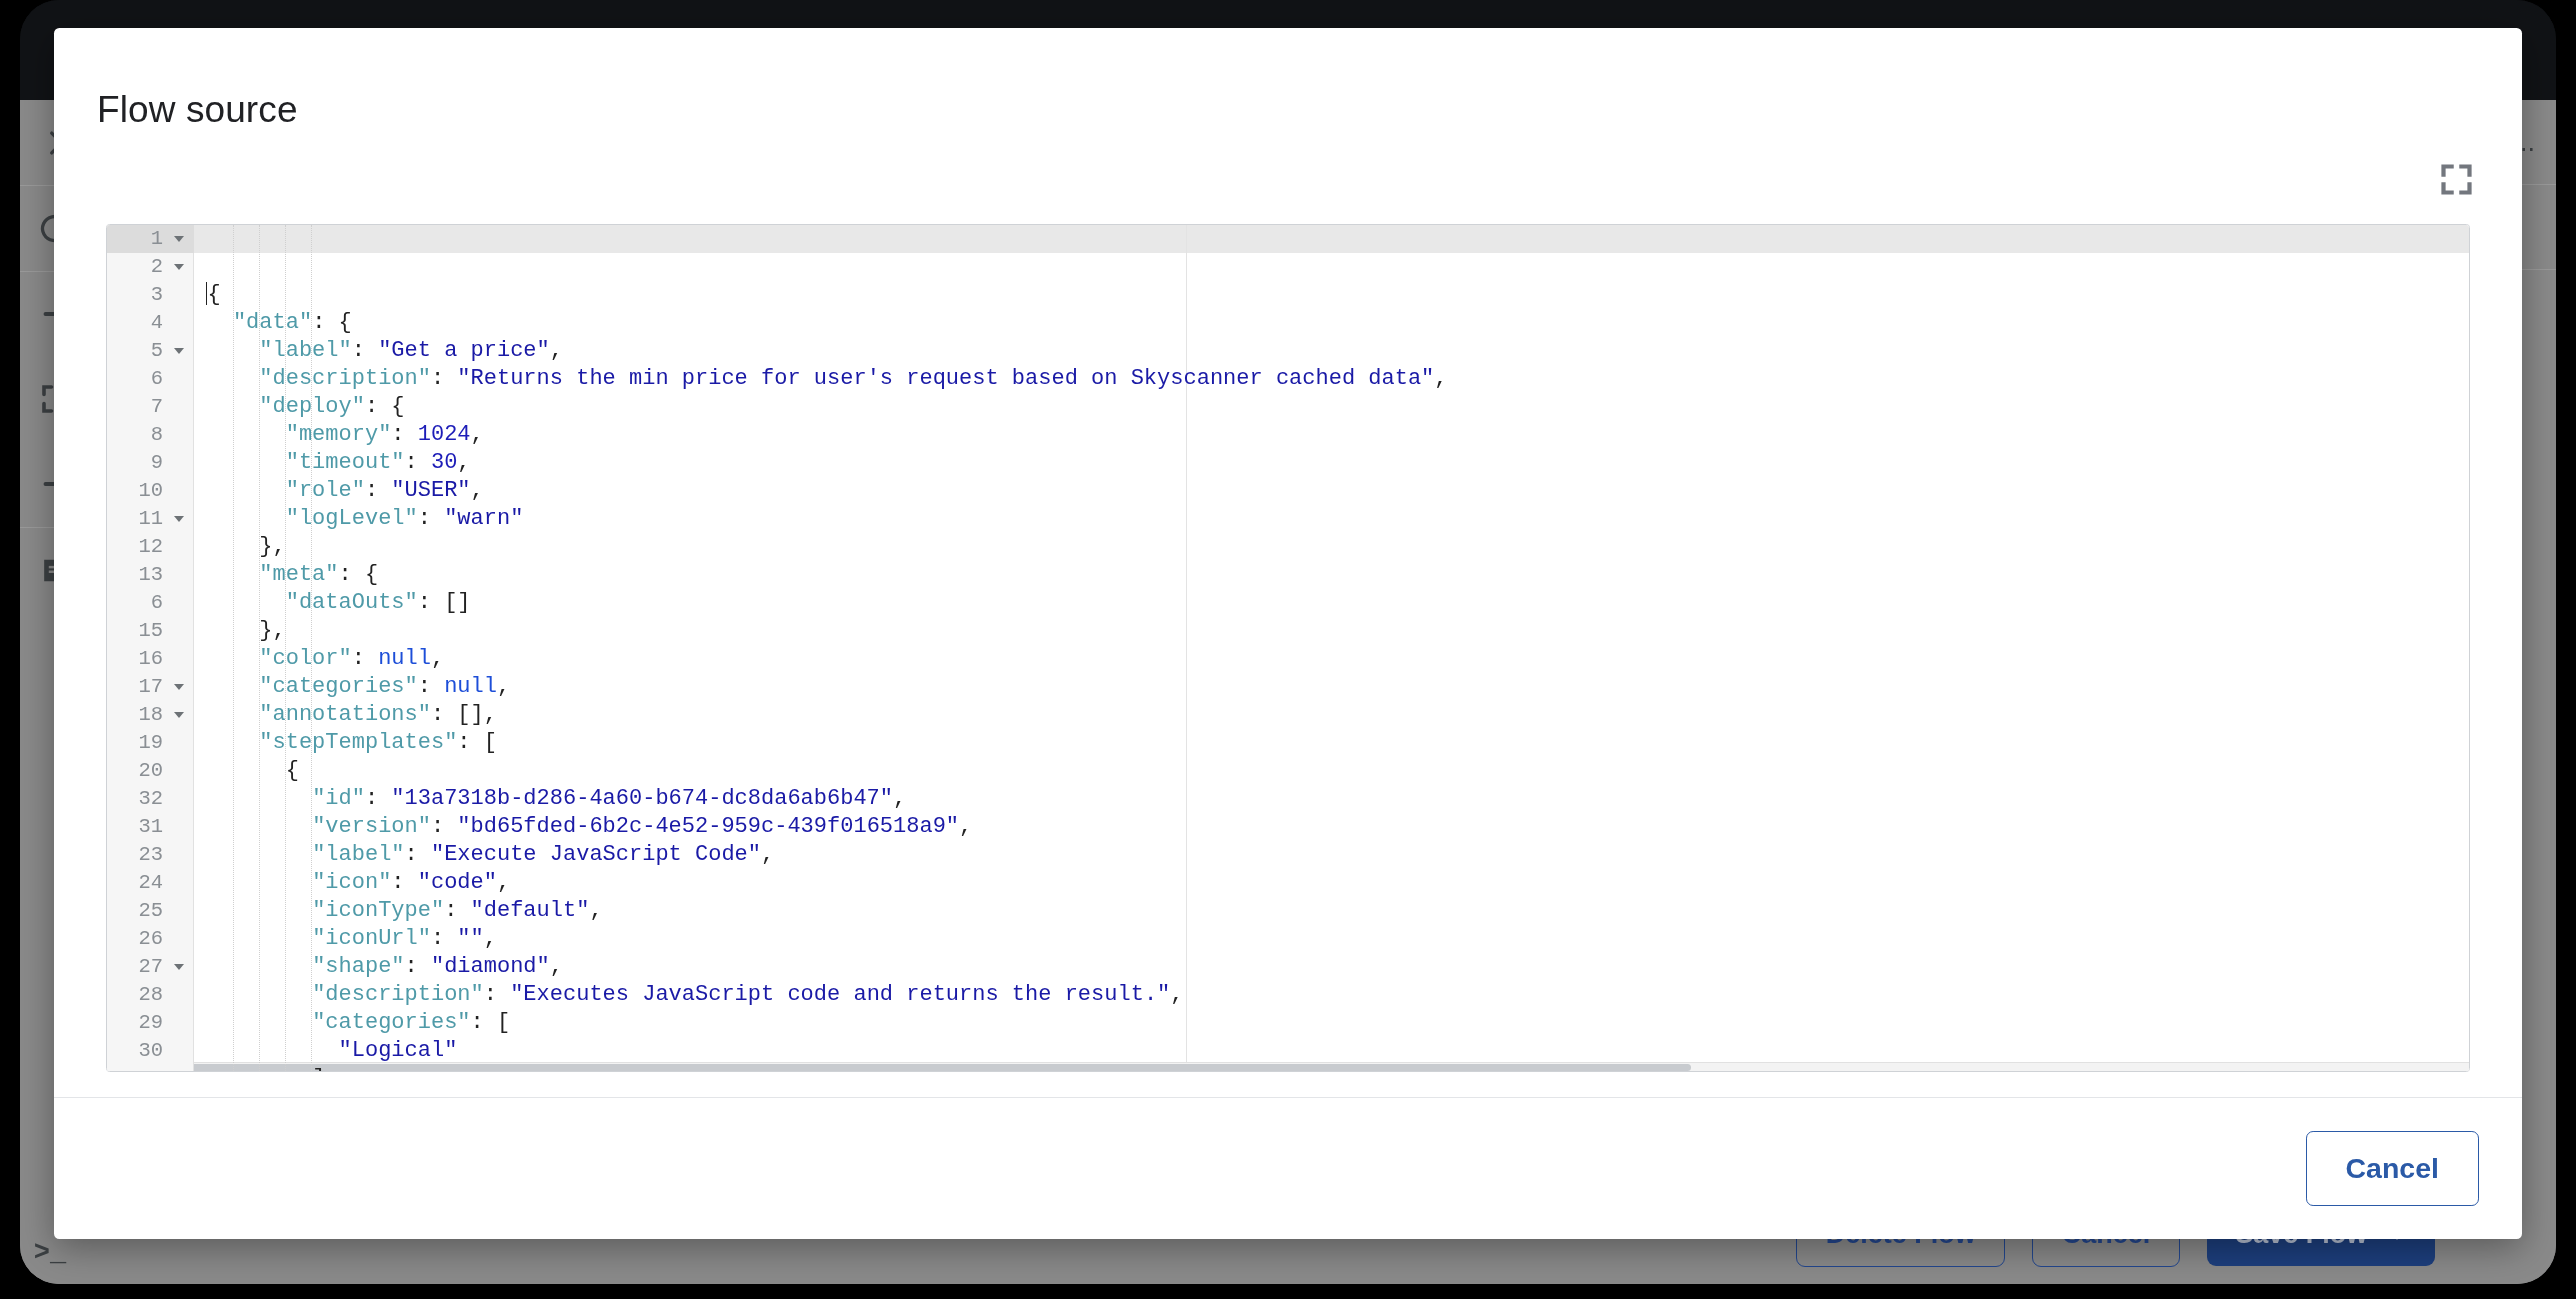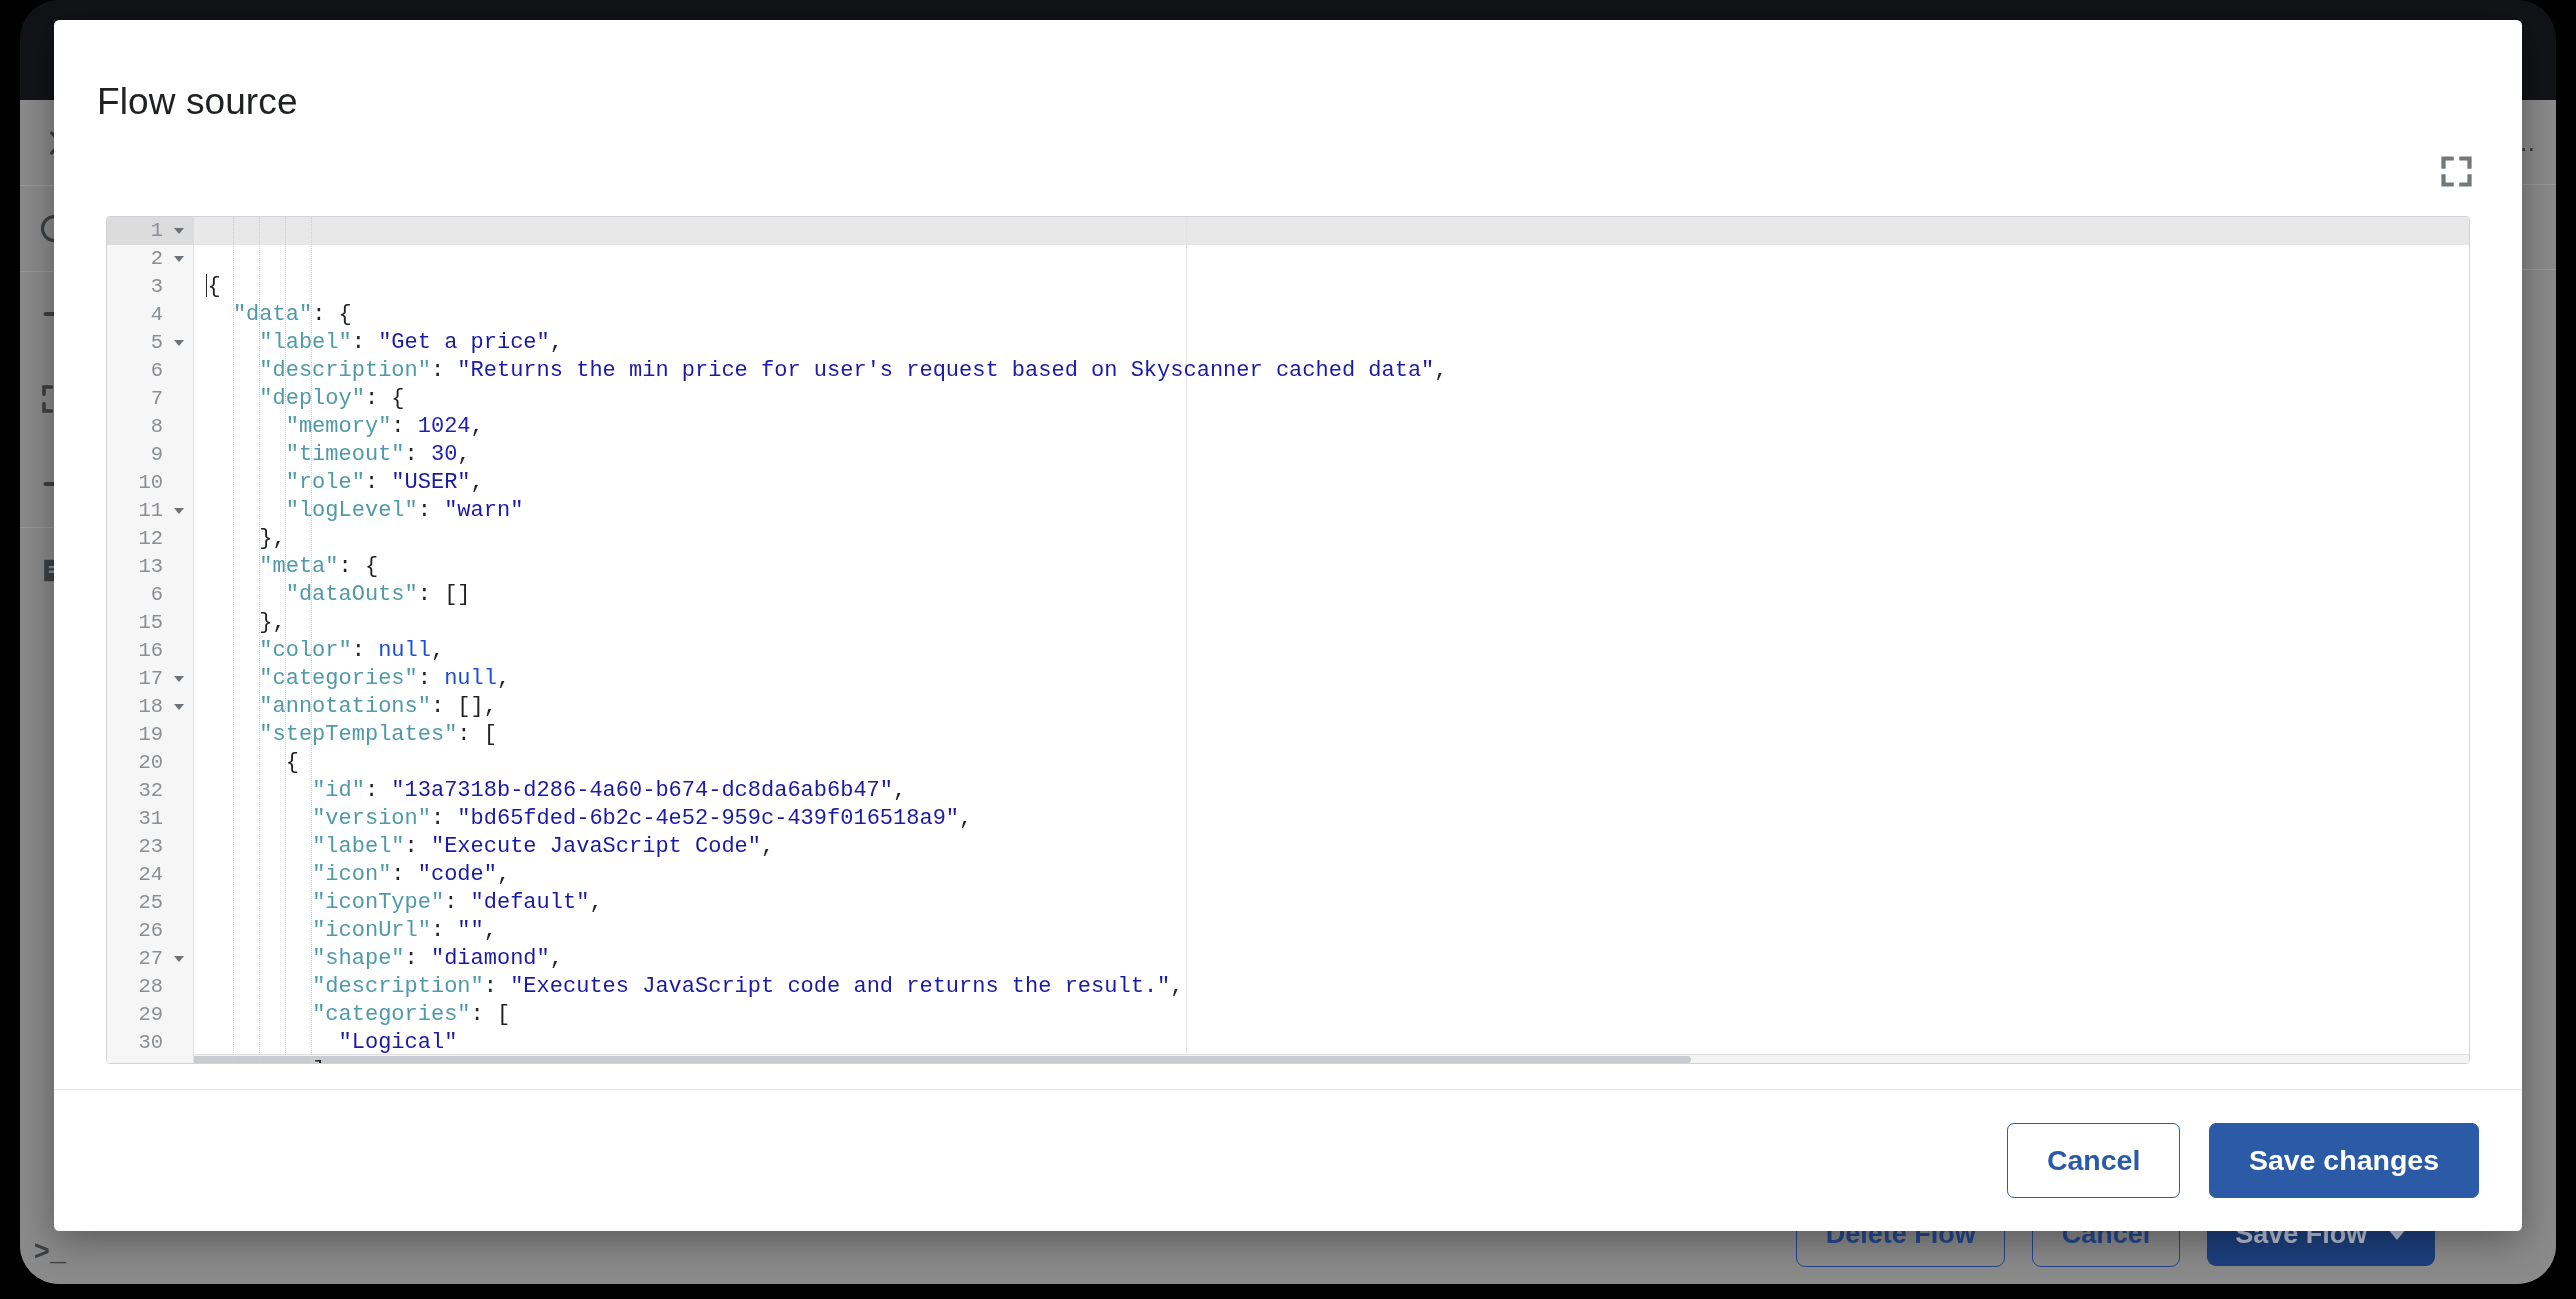--- a/index.html
+++ b/index.html
@@ -183,21 +183,21 @@
     left: 14.2px; bottom: 16px;
     color: #3c4043;
     font-family: "Liberation Mono", monospace;
     font-size: 27px;
     font-weight: bold;
   }
 
   
   .modal {
     position: absolute;
-    left: 54px; top: 20px;
+    left: 54px; top: 28px;
     width: 2468px; height: 1211px;
     background: #ffffff;
     border-radius: 5.3px;
     box-shadow: 0 9px 36px rgba(0,0,0,.35);
     display: flex;
     flex-direction: column;
   }
 
   .modal-title {
     font-size: 37px;
@@ -522,17 +522,16 @@
         <div class="indent-guide" style="left: 126px;"></div>
             <div class="indent-guide" style="left: 152px;"></div>
             <div class="indent-guide" style="left: 178px;"></div>
             <div class="indent-guide" style="left: 204px;"></div>
           </div>
       </div>
     </div>
 
     <div class="modal-footer">
       <div class="btn btn-cancel">Cancel</div>
-      <div class="btn btn-save">Save changes</div>
     </div>
   </div>
 </div>
 
 
 </body></html>

